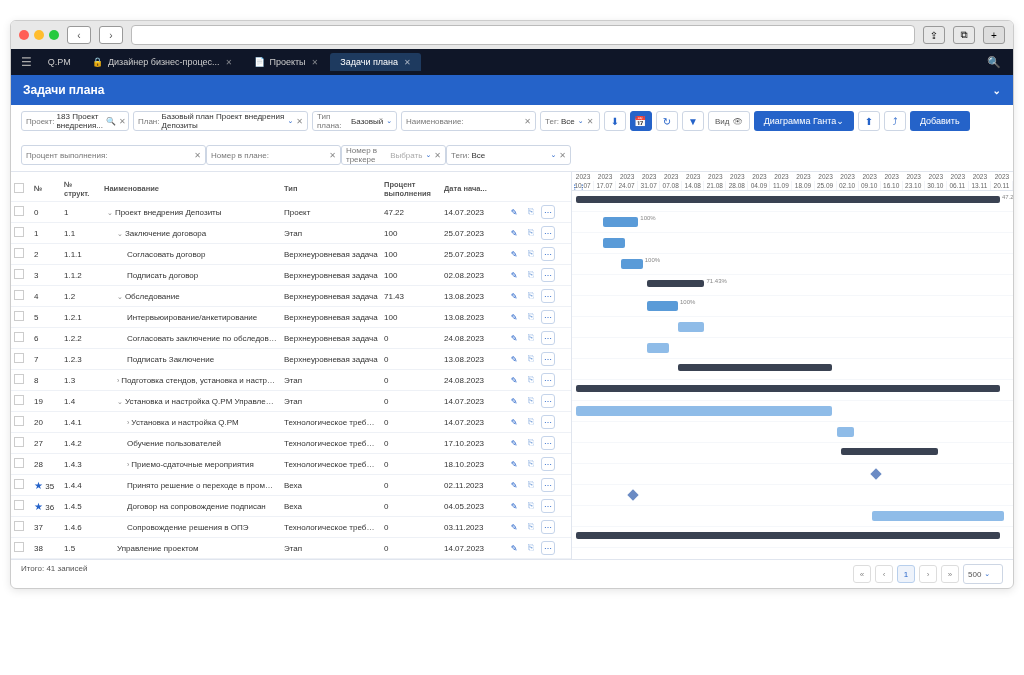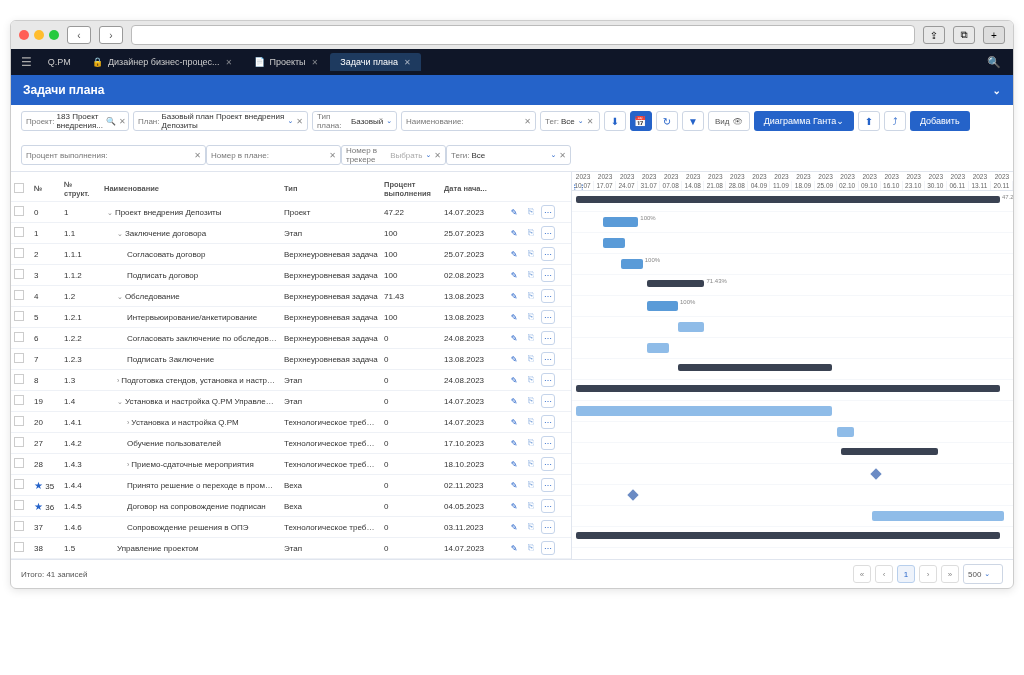--- a/index.html
+++ b/index.html
@@ -73,21 +73,21 @@
 .gantt-dates span { flex: 1; text-align: center; padding: 1px 0; border-right: 1px solid #f2f4f8; }
 .gantt-body { position: relative; }
 .gantt-row { height: 21px; position: relative; border-bottom: 1px solid #f5f7fa; }
 .bar { position: absolute; height: 10px; top: 5px; border-radius: 2px; }
 .bar.proj { background: #3a4252; height: 7px; }
 .bar.task { background: #8fbce8; }
 .bar.task.done { background: #5a9bd8; }
 .milestone { position: absolute; width: 8px; height: 8px; background: #6b8bc4; transform: rotate(45deg); top: 6px; }
 .pct-label { position: absolute; font-size: 6px; color: #888; top: 3px; }
 
-.footer { display: flex; align-items: center; padding: 4px 10px; font-size: 8px; color: #555; border-top: 1px solid #e0e5ee; }
+.footer { display: flex; padding: 4px 10px; font-size: 8px; color: #555; border-top: 1px solid #e0e5ee; }
 .pager { margin-left: auto; display: flex; gap: 4px; align-items: center; }
 .pg-btn { width: 18px; height: 18px; border: 1px solid #ddd; border-radius: 3px; display: flex; align-items: center; justify-content: center; font-size: 8px; color: #888; cursor: pointer; }
 .pg-btn.active { background: #eef3fb; color: #2563c9; border-color: #b8cfec; }
 .drag-handle { position: absolute; right: -3px; top: 0; width: 6px; height: 30px; cursor: col-resize; font-size: 9px; color: #2563c9; display: flex; align-items: center; }
 </style>
 </head>
 <body>
 
 <div class="page-header">
 </div>

